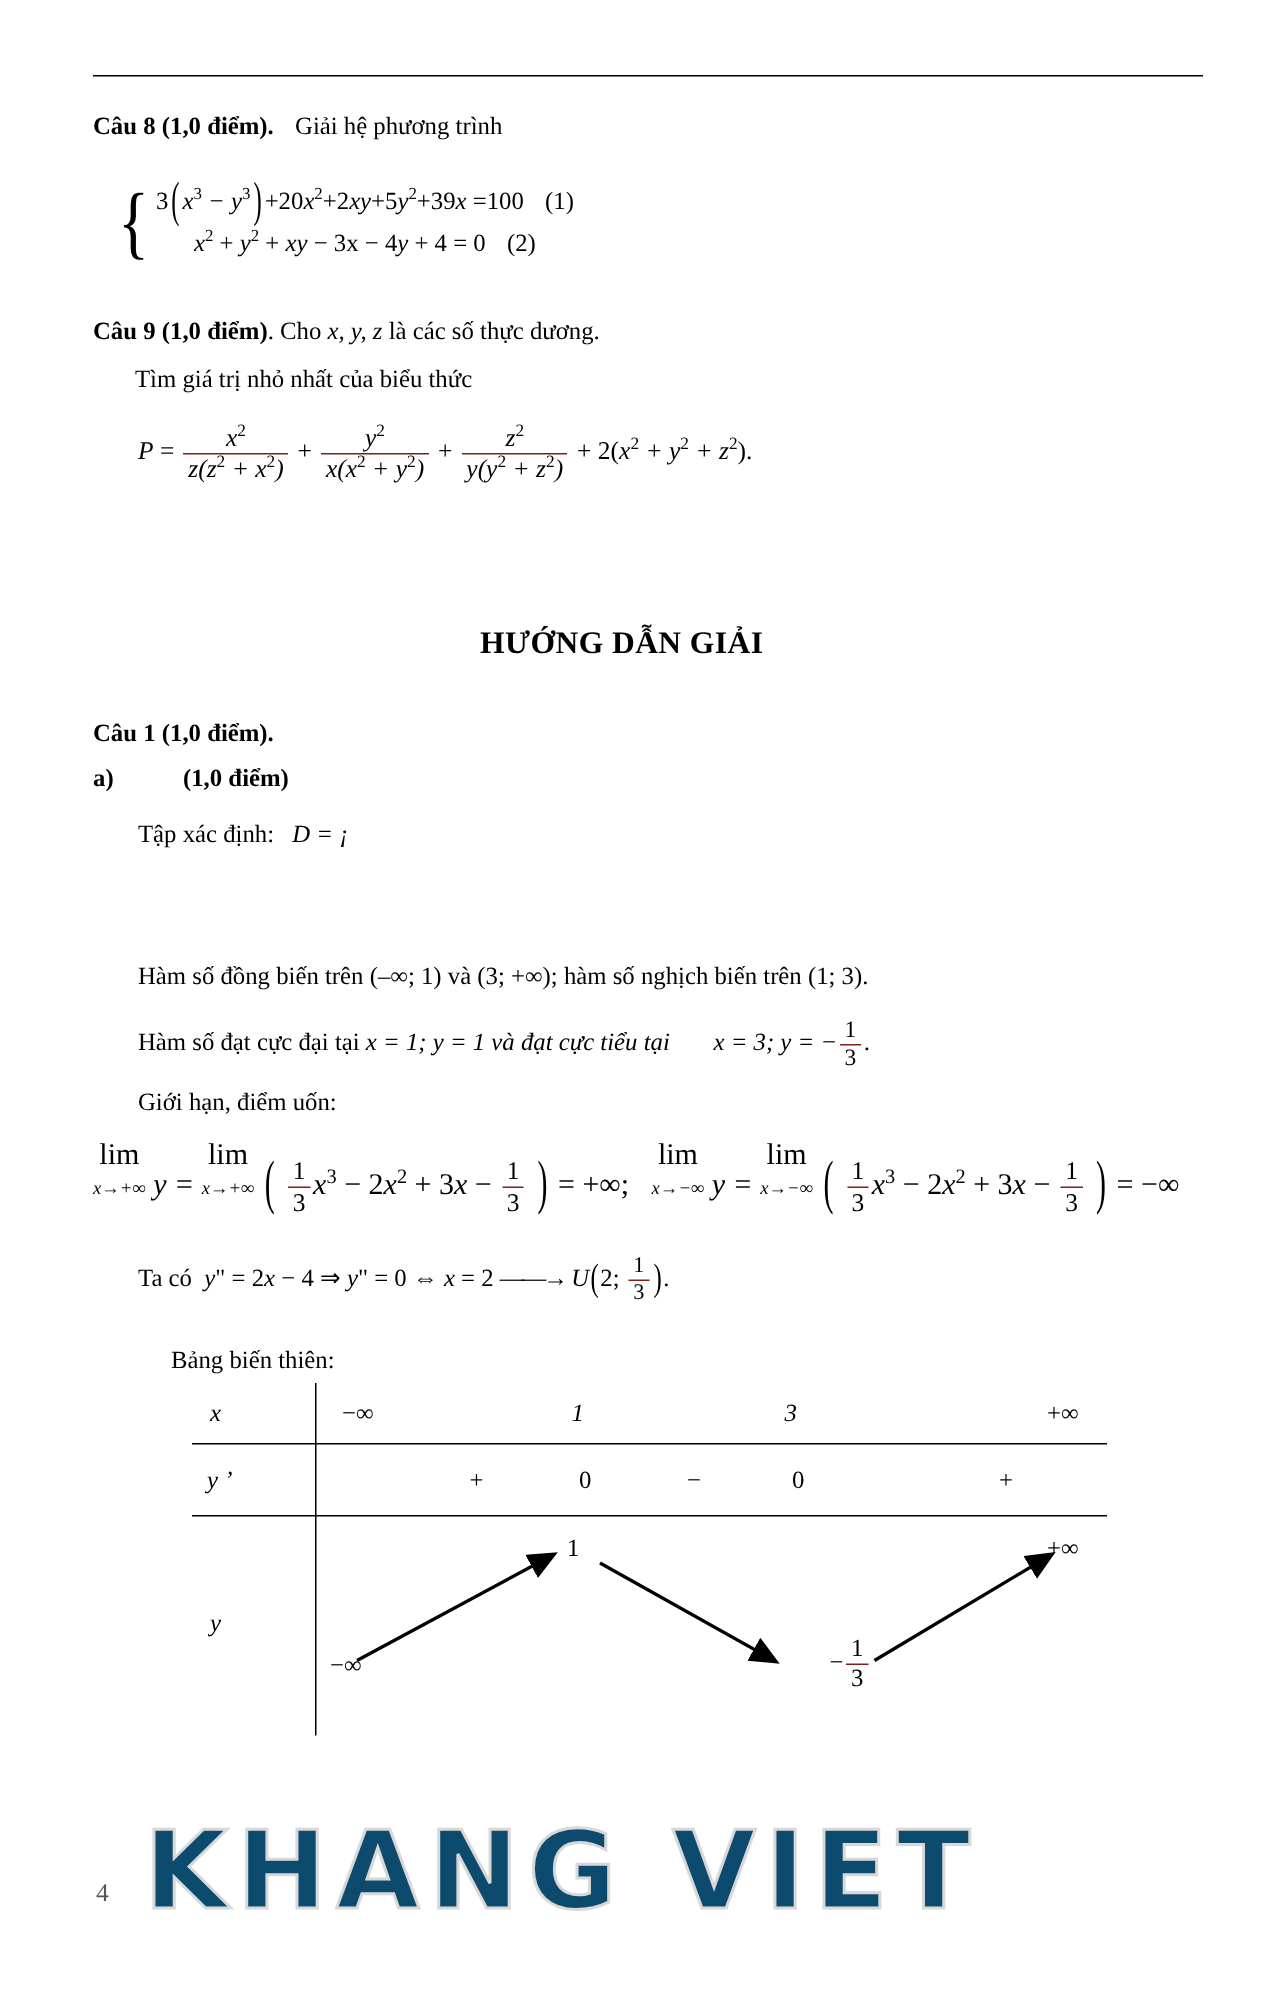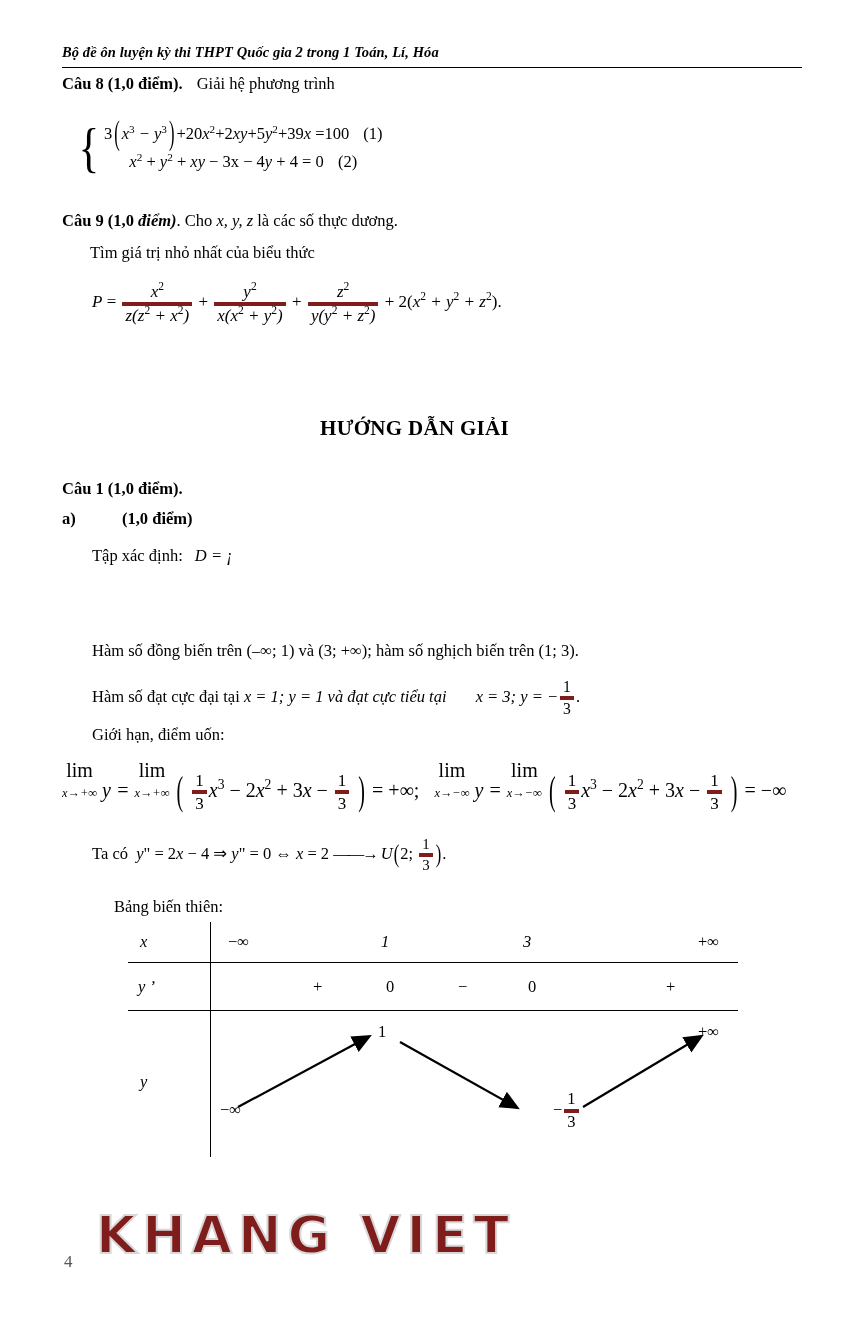--- a/index.html
+++ b/index.html
@@ -43,38 +43,38 @@
   }
 
   
   .blk {
     position: absolute;
     font-size: 16.5px;
     line-height: 1.35;
   }
   .b  { font-weight: bold; }
   .i  { font-style: italic; }
-  .bi { font-weight: bold; font-style: italic; }
+  .bi { font-weight: bold; }
 
   .math {
     font-family: "Liberation Serif", serif;
     font-style: italic;
   }
   .up { font-style: normal; }
 
   
   .frac {
     display: inline-block;
     vertical-align: middle;
     text-align: center;
     line-height: 1.15;
     margin: 0 2px;
   }
   .frac .num { display: block; padding: 0 3px; }
-  .frac .den { display: block; border-top: 4px solid #7f1d1d; padding: 0 3px; text-align: right; }
+  .frac .den { display: block; border-top: 1px solid #7f1d1d; padding: 0 3px; text-align: right; }
 
   
   .paren-big {
     display: inline-block;
     font-size: 1.0em;
     transform: scaleY(2.0);
     transform-origin: center;
     font-style: normal;
     margin: 0 2px;
   }
@@ -155,36 +155,35 @@
     left: 64px;
     top: 1252px;
     font-size: 17px;
     color: #555;
   }
   .watermark {
     position: absolute;
     left: 96px;
     top: 1205px;
     font-family: "DejaVu Sans", sans-serif;
-    font-size: 52px;
+    font-size: 72px;
     font-weight: bold;
     letter-spacing: 6px;
-    color: #7f1d1d;
+    color: #0c4a6e;
     -webkit-text-stroke: 2px #d8d8d8;
     text-shadow: 0 0 0 #d8d8d8;
     white-space: nowrap;
   }
 </style>
 </head>
 <body>
 
 <div class="page">
 
   <div class="header">
-    <div class="header-title">Bộ đề ôn luyện kỳ thi THPT Quốc gia 2 trong 1 Toán, Lí, Hóa</div>
     <div class="header-rule"></div>
   </div>
 
   <div class="blk" style="left:62px; top:73px; width:740px;">
     <span class="b">Câu 8 (1,0 điểm).</span>
     <span style="margin-left:10px;">Giải hệ phương trình</span>
   </div>
 
   <div class="blk" style="left:76px; top:120px;">
     <span class="system">

